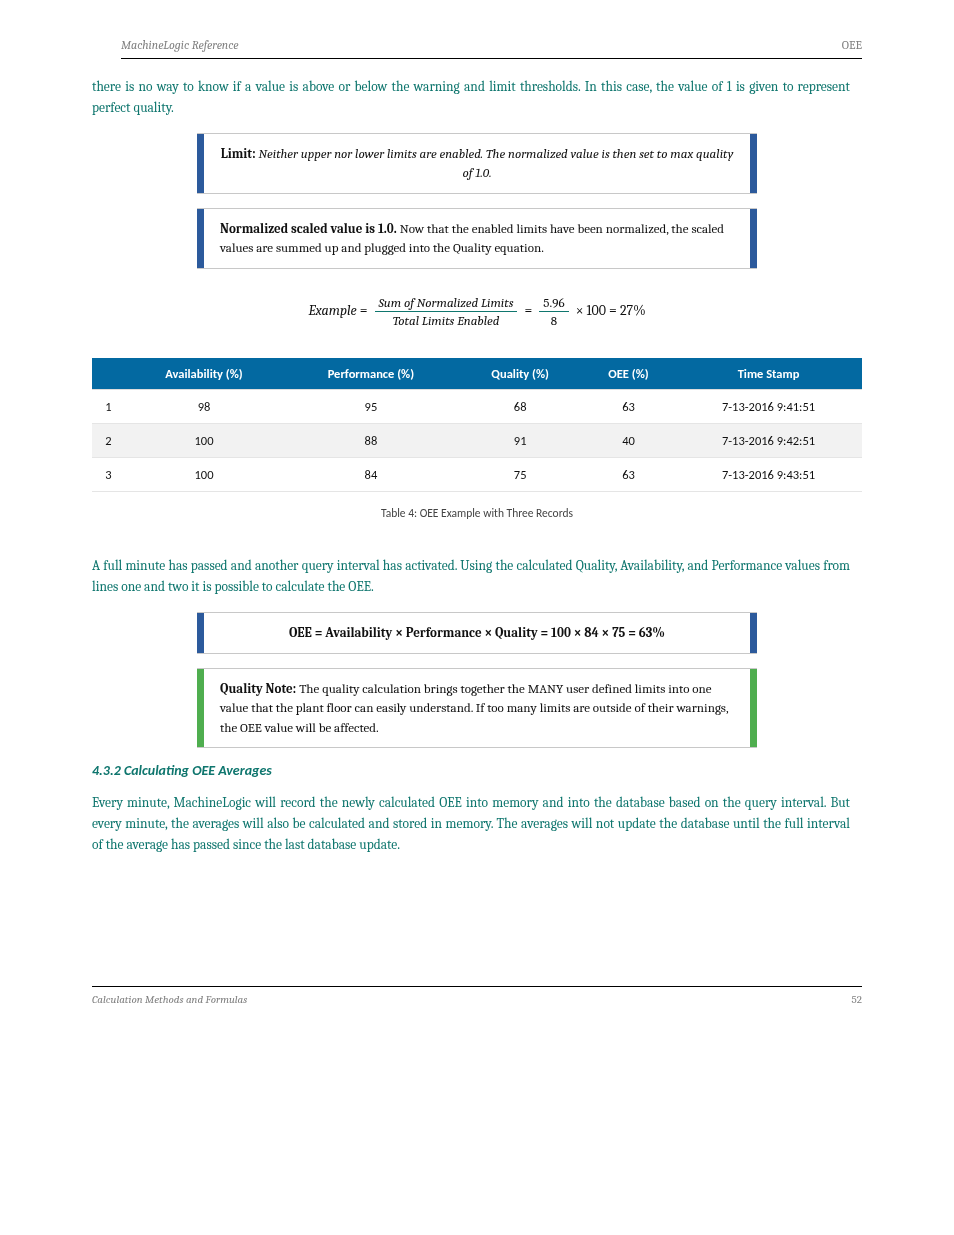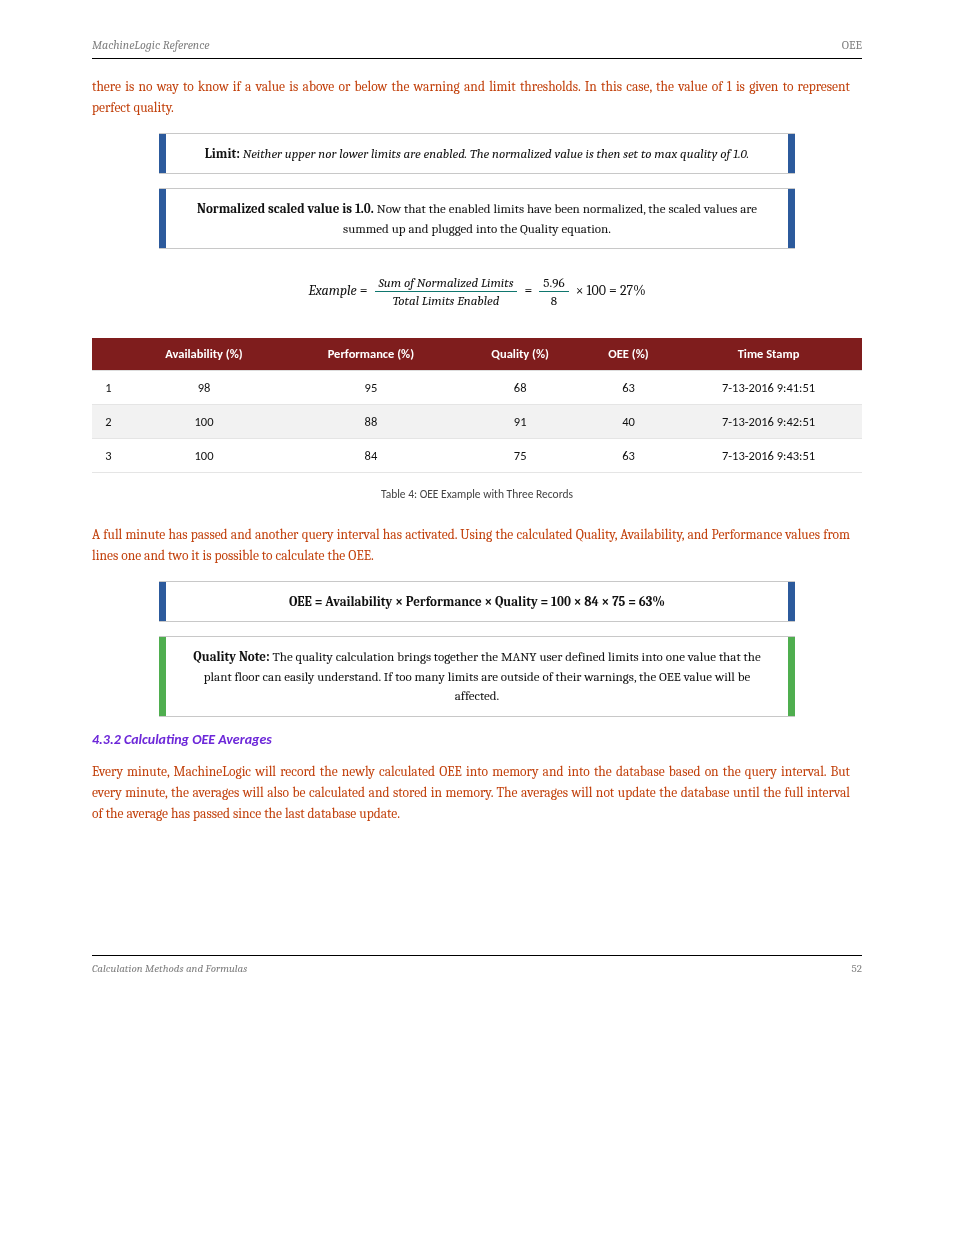--- a/index.html
+++ b/index.html
@@ -16,49 +16,49 @@
     position: relative;
   }
   .header {
     display: flex;
     justify-content: space-between;
     align-items: flex-end;
     font-size: 12px;
     color: #808080;
     padding-bottom: 6px;
     border-bottom: 1px solid #000;
+    margin-left: 29px;
   }
   .header .left { font-style: italic; }
   .body-text {
     font-size: 13.5px;
     line-height: 1.55;
-    color: #c2410c;
+    color: #0f766e;
     margin: 18px 12px 14px 0;
     text-align: justify;
   }
   .callout {
-    width: 636px;
+    width: 560px;
     margin: 10px auto 14px auto;
     border-top: 1px solid #c8c8c8;
     border-bottom: 1px solid #c8c8c8;
     display: flex;
     align-items: stretch;
   }
   .callout .edge {
     width: 7px;
   }
   .edge.blue { background: #2c5a9c; }
   .edge.green { background: #4fae4f; }
   .callout .mid {
     flex: 1;
     padding: 10px 16px;
     font-size: 13px;
     line-height: 1.5;
     color: #111;
-    text-align: center;
   }
   .callout .mid.center { text-align: center; }
   .callout .mid b { font-weight: bold; }
   .callout .mid i { font-style: italic; }
 
   .equation {
     text-align: center;
     font-family: "Cambria Math", Cambria, Georgia, serif;
     font-size: 14px;
     font-style: italic;
@@ -83,21 +83,21 @@
     font-size: 13px;
   }
 
   table.data {
     width: 100%;
     border-collapse: collapse;
     font-size: 12.5px;
     margin: 6px 0 14px 0;
   }
   table.data th {
-    background: #7f1d1d;
+    background: #0369a1;
     color: #fff;
     font-weight: bold;
     text-align: center;
     padding: 8px 6px;
     border-bottom: 1px solid #ddd;
     font-family: Calibri, Arial, sans-serif;
     line-height: 1.25;
   }
   table.data td {
     text-align: center;
@@ -105,29 +105,29 @@
     border-bottom: 1px solid #e5e5e5;
     font-family: Calibri, Arial, sans-serif;
     color: #111;
   }
   table.data tbody tr:nth-child(even) td { background: #f2f2f2; }
 
   .table-caption {
     text-align: center;
     font-size: 11.5px;
     color: #444;
-    margin-bottom: 24px;
+    margin-bottom: 36px;
     font-family: Calibri, Arial, sans-serif;
   }
 
   h3.section {
     font-size: 14px;
     font-weight: bold;
     font-style: italic;
-    color: #6d28d9;
+    color: #0f766e;
     margin: 10px 0 14px 0;
     font-family: Calibri, Arial, sans-serif;
   }
 
   .footer {
     border-top: 1px solid #000;
     padding-top: 6px;
     display: flex;
     justify-content: space-between;
     font-size: 11px;

